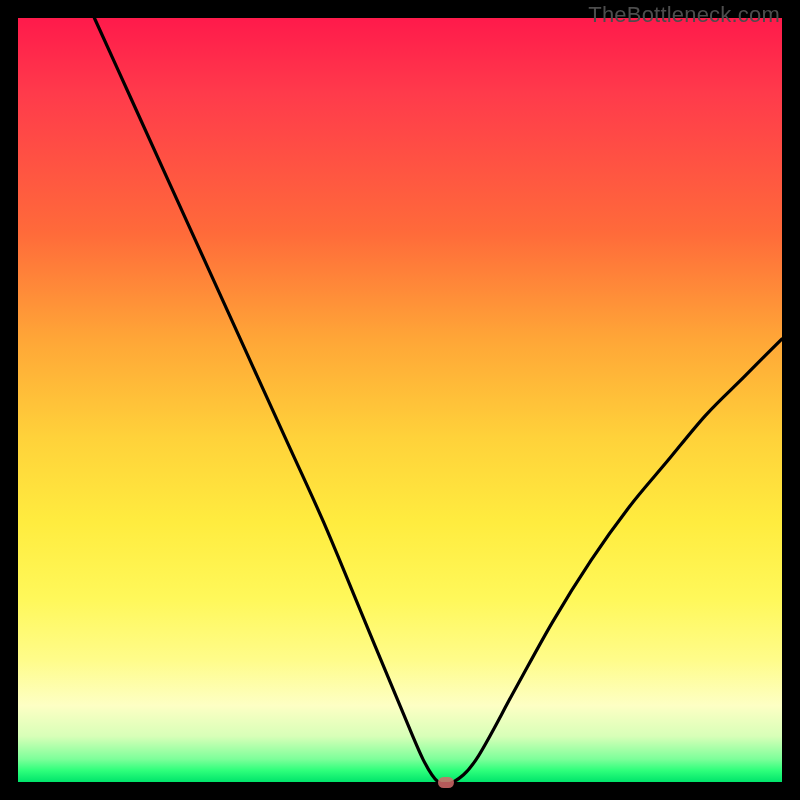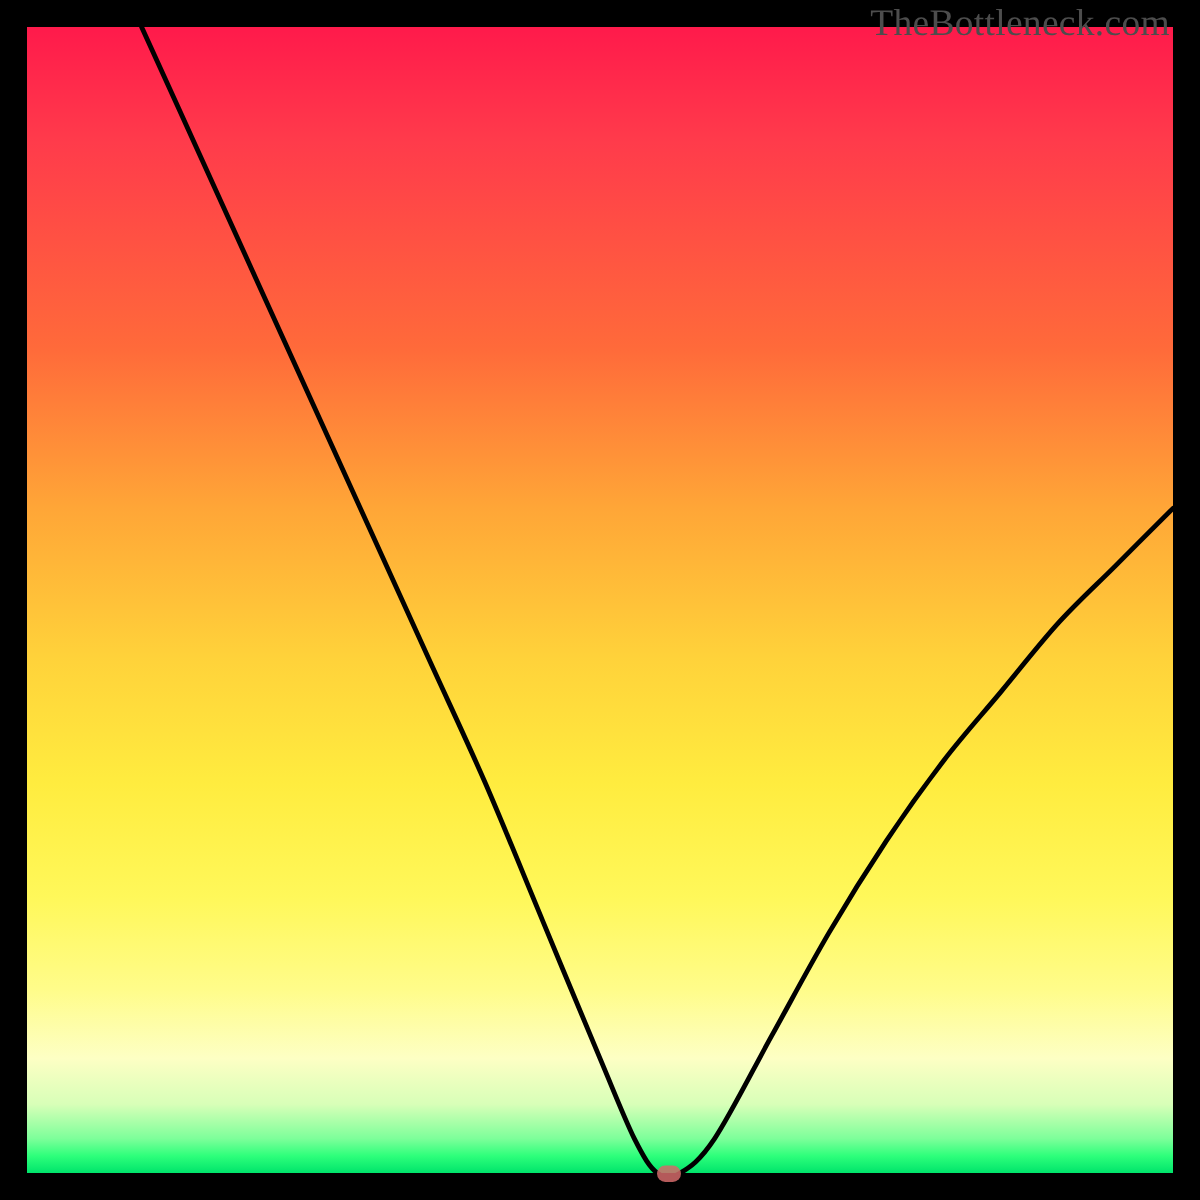--- a/index.html
+++ b/index.html
@@ -39,24 +39,23 @@
       #7dff9a 97%,
       #2eff7b 98.5%,
       #00e46b 100%
     );
   }
   .watermark {
     position: absolute;
     top: 2px;
     right: 20px;
     color: #4d4d4d;
-    font-size: 25px;
+    font-size: 22px;
     letter-spacing: 0.2px;
     font-weight: 500;
-    font-family: Liberation Serif, serif;
   }
   svg.curve {
     position: absolute;
     left: 0;
     top: 0;
     width: 764px;
     height: 764px;
     overflow: visible;
   }
   .marker {

